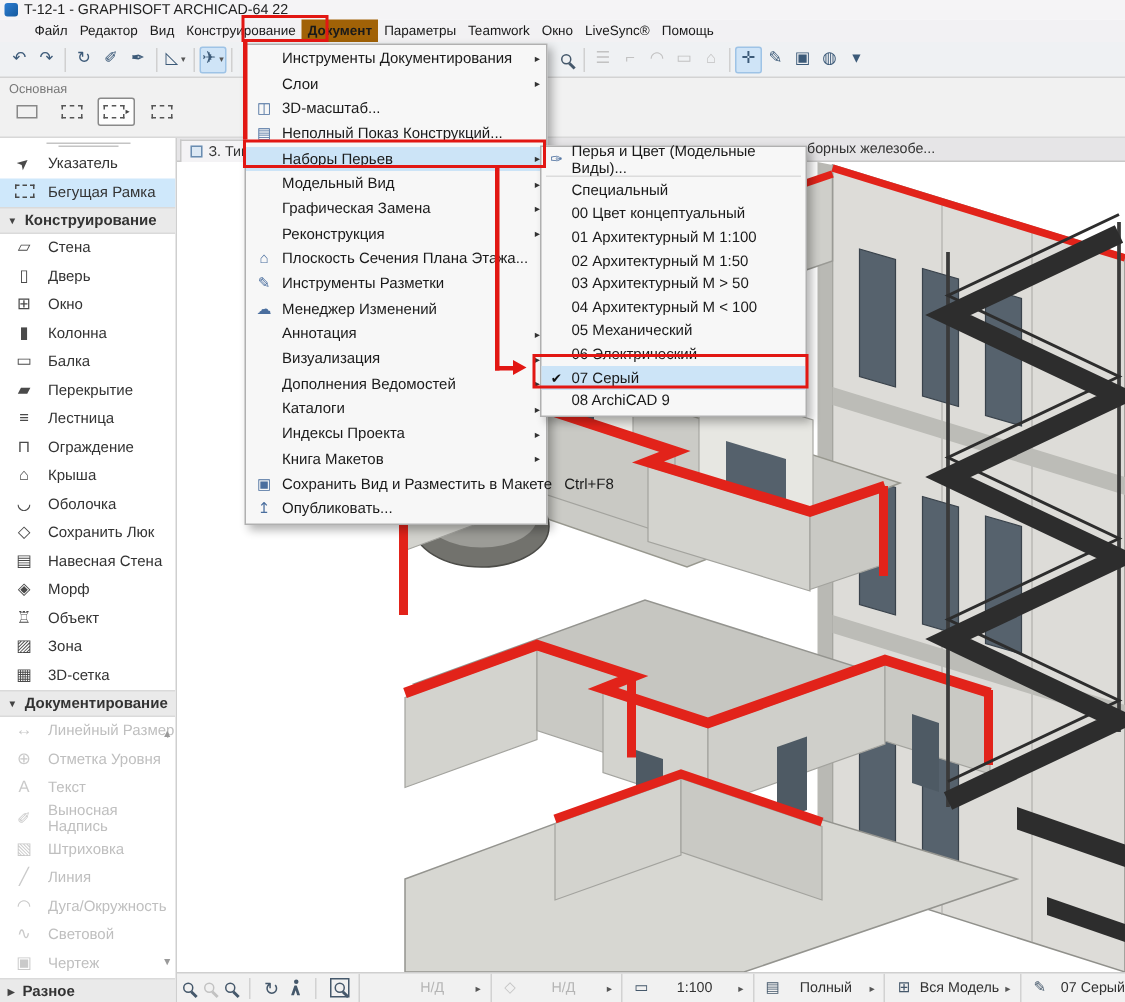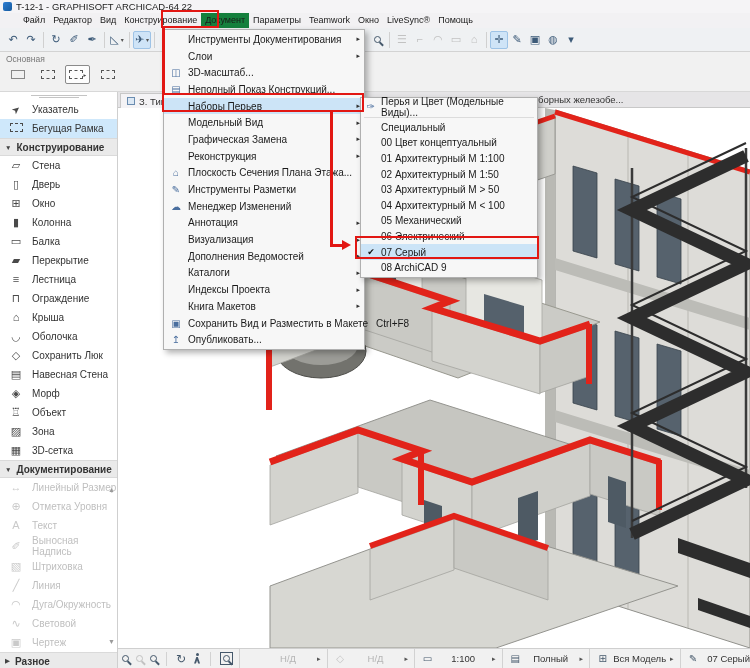--- a/index.html
+++ b/index.html
@@ -6,21 +6,21 @@
   *{box-sizing:border-box;font-family:"Liberation Sans","DejaVu Sans",sans-serif;}
   #app{position:relative;width:750px;height:668px;background:#fff;overflow:hidden;}
 
   
   .titlebar{position:absolute;left:0;top:0;width:750px;height:13px;background:#f5f4f6;display:flex;align-items:center;gap:4px;padding-left:3px;font-size:9.5px;color:#222;}
   .appicon{width:9px;height:9px;border-radius:2px;background:linear-gradient(135deg,#2d7dd2,#155a9e);flex:0 0 auto;}
 
   
   .menubar{position:absolute;left:0;top:13px;width:750px;height:15px;background:#f2f1f3;display:flex;align-items:center;font-size:9px;color:#1a1a1a;padding-left:19px;}
   .mb-item{padding:0 4px;line-height:15px;cursor:default;}
-  .mb-active{background:#15803d;}
+  .mb-active{background:#a16207;font-weight:bold;}
 
   
   .toolbar{position:absolute;left:0;top:28px;width:750px;height:24px;background:#eff1f3;border-bottom:1px solid #d3d3d3;display:flex;align-items:center;padding-left:4px;font-size:11px;color:#3c5a78;}
   .tl-btn{height:18px;min-width:18px;display:flex;align-items:center;justify-content:center;gap:1px;border-radius:2px;color:#3c5a78;}
   .tl-btn .glyph{font-size:11px;line-height:1;}
   .tl-btn.active{background:#cfe4f7;border:1px solid #9ec3e6;}
   .tl-btn.disabled{color:#c2c2c2;}
   .tl-dd{font-size:6px;color:#555;margin-left:1px;}
   .tb-sep{width:1px;height:16px;background:#d0d0d0;margin:0 3px;}
   .tb-gap{width:192px;}

